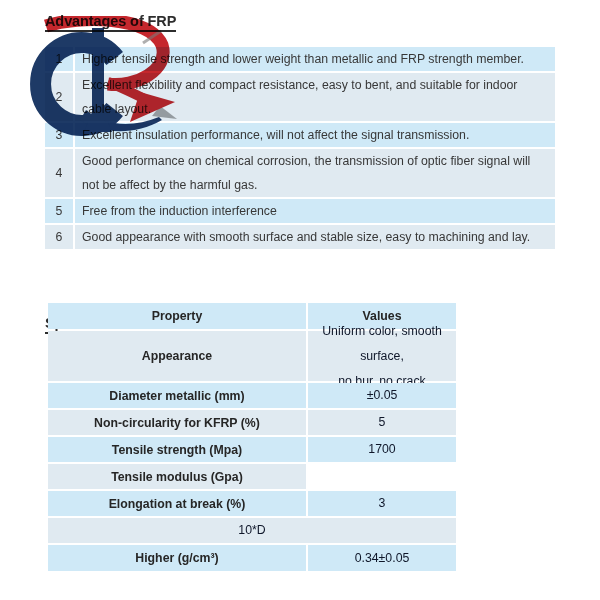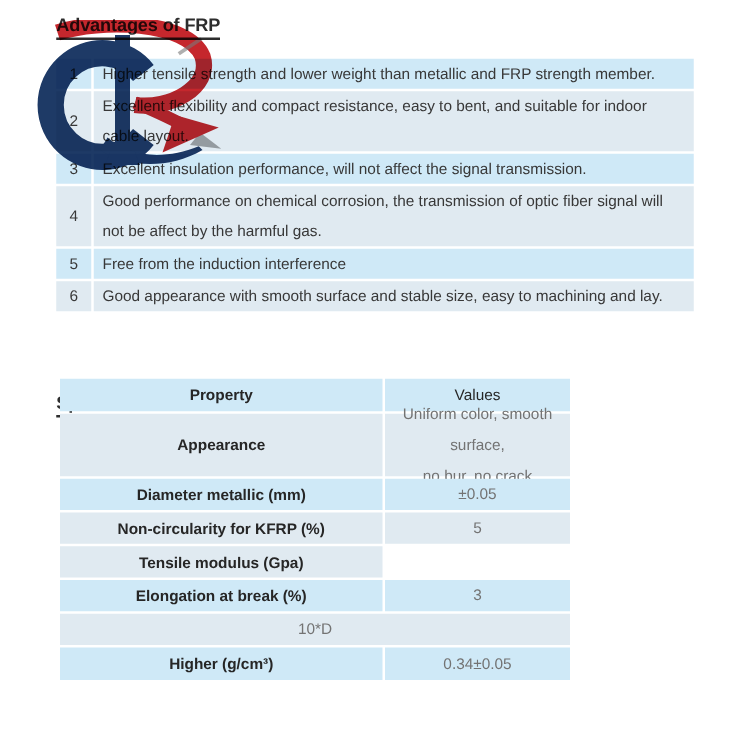--- a/index.html
+++ b/index.html
@@ -34,24 +34,24 @@
     position:absolute; left:48px; top:303px; width:408px;
     display:flex; flex-direction:column; gap:2px;
   }
   .h26 { height:26px; } .h25 { height:25px; } .h50 { height:50px; }
   .cell-prop {
     flex:0 0 258px; display:flex; align-items:center; justify-content:center;
     font-size:12.3px; font-weight:bold; color:#262626; text-align:center;
   }
   .cell-val {
     flex:1; display:flex; flex-direction:column; align-items:center; justify-content:center;
-    font-size:12.3px; color:#737373; text-align:center; line-height:25px;
+    font-size:12.3px; color:#0f172a; text-align:center; line-height:25px;
   }
   .cell-head {
-    flex-direction:row; font-weight:normal; color:#262626;
+    flex-direction:row; font-weight:bold; color:#262626;
   }
   .logo {
     position:absolute; left:24px; top:16px; width:155px; height:130px;
     mix-blend-mode:multiply; z-index:5; pointer-events:none;
   }
 </style>
 </head>
 <body>
 
 <div class="page">
@@ -101,20 +101,24 @@
     </div>
     <div class="row h25">
       <div class="cell-prop bg-b">Diameter metallic (mm)</div>
       <div class="cell-val bg-b">±0.05</div>
     </div>
     <div class="row h25">
       <div class="cell-prop bg-p">Non-circularity for KFRP (%)</div>
       <div class="cell-val bg-p">5</div>
     </div>
     <div class="row h25">
+      <div class="cell-prop bg-b">Tensile strength (Mpa)</div>
+      <div class="cell-val bg-b">1700</div>
+    </div>
+    <div class="row h25">
       <div class="cell-prop bg-p">Tensile modulus (Gpa)</div>
     </div>
     <div class="row h25">
       <div class="cell-prop bg-b">Elongation at break (%)</div>
       <div class="cell-val bg-b">3</div>
     </div>
     <div class="row h25">
       <div class="cell-val bg-p">10*D</div>
     </div>
     <div class="row h26">

